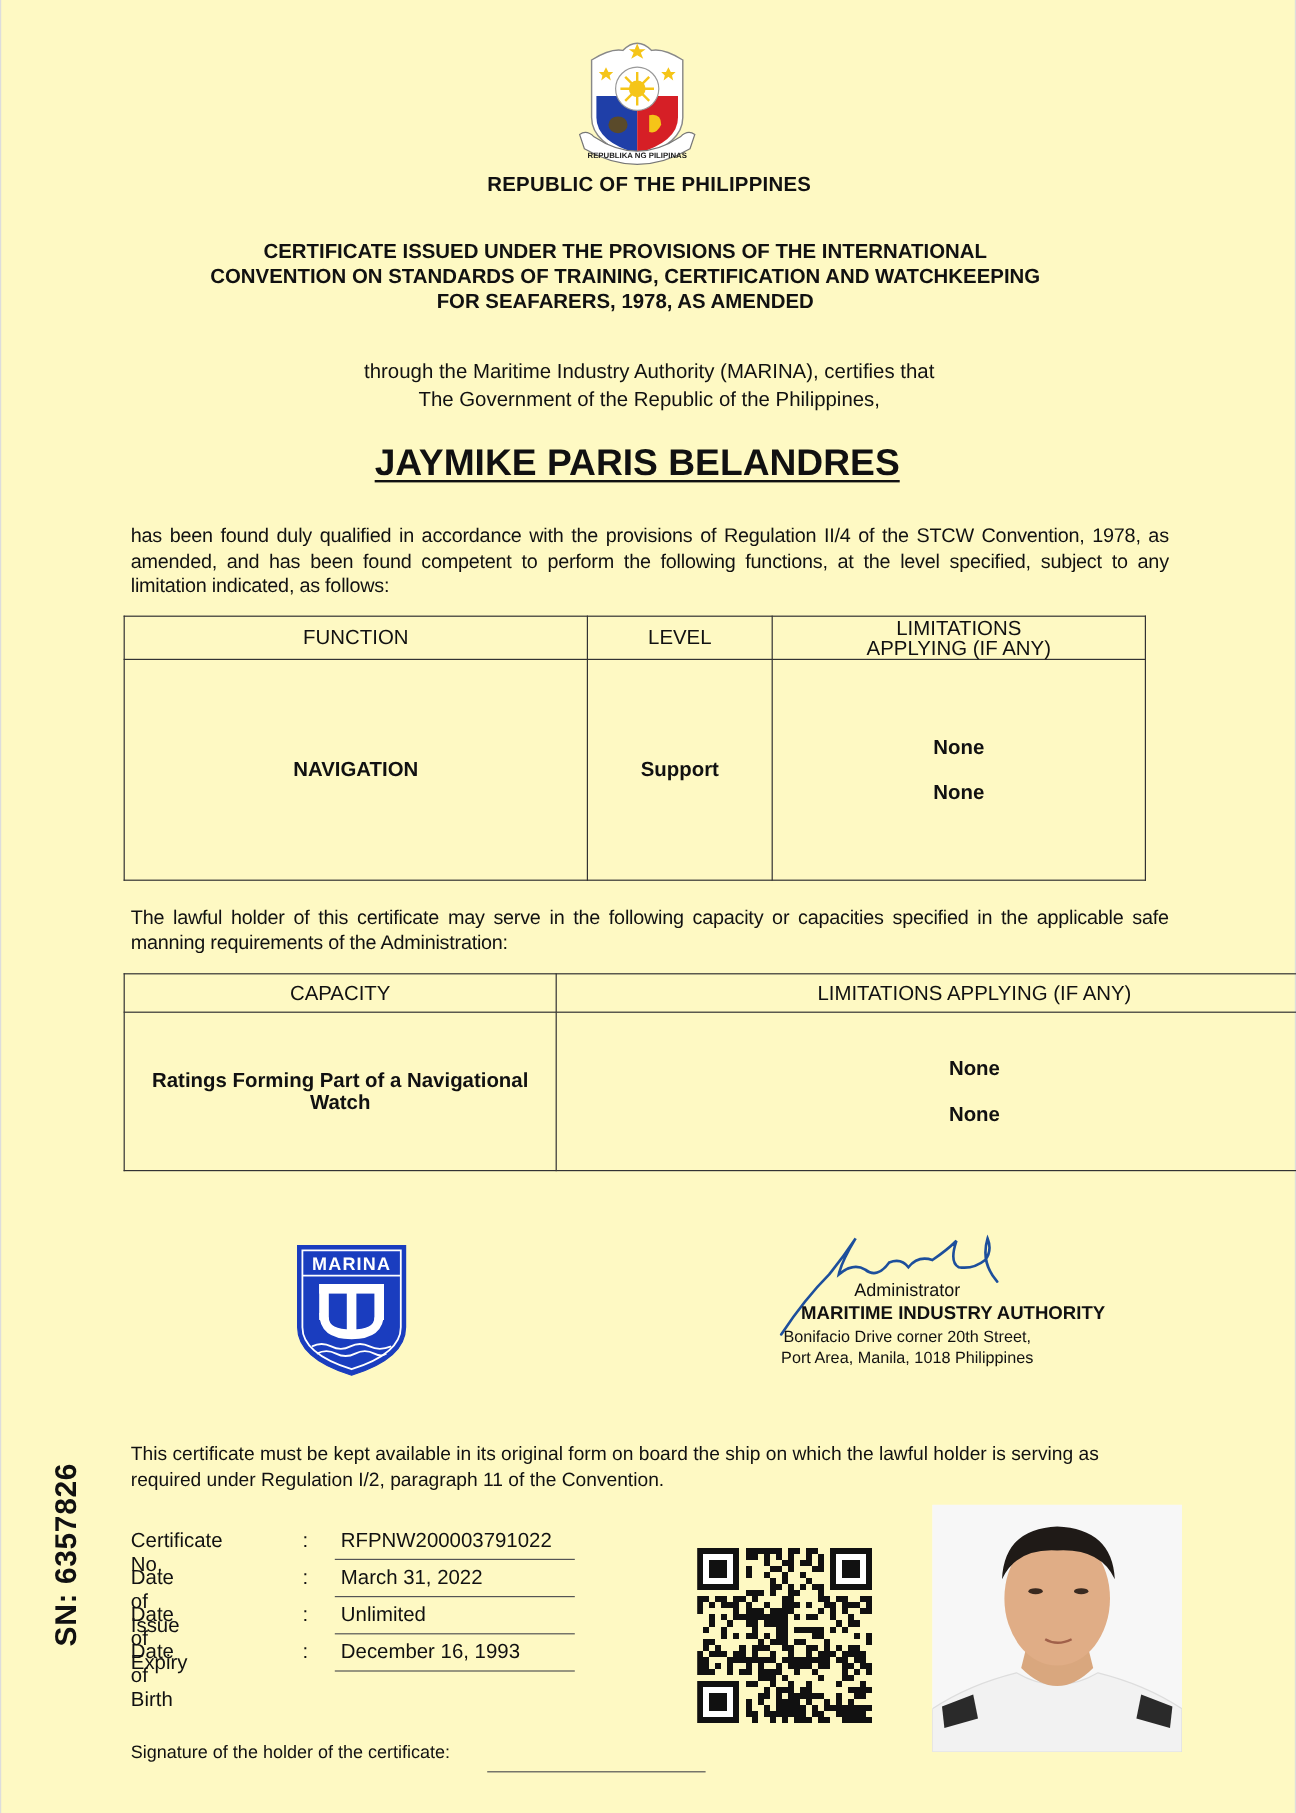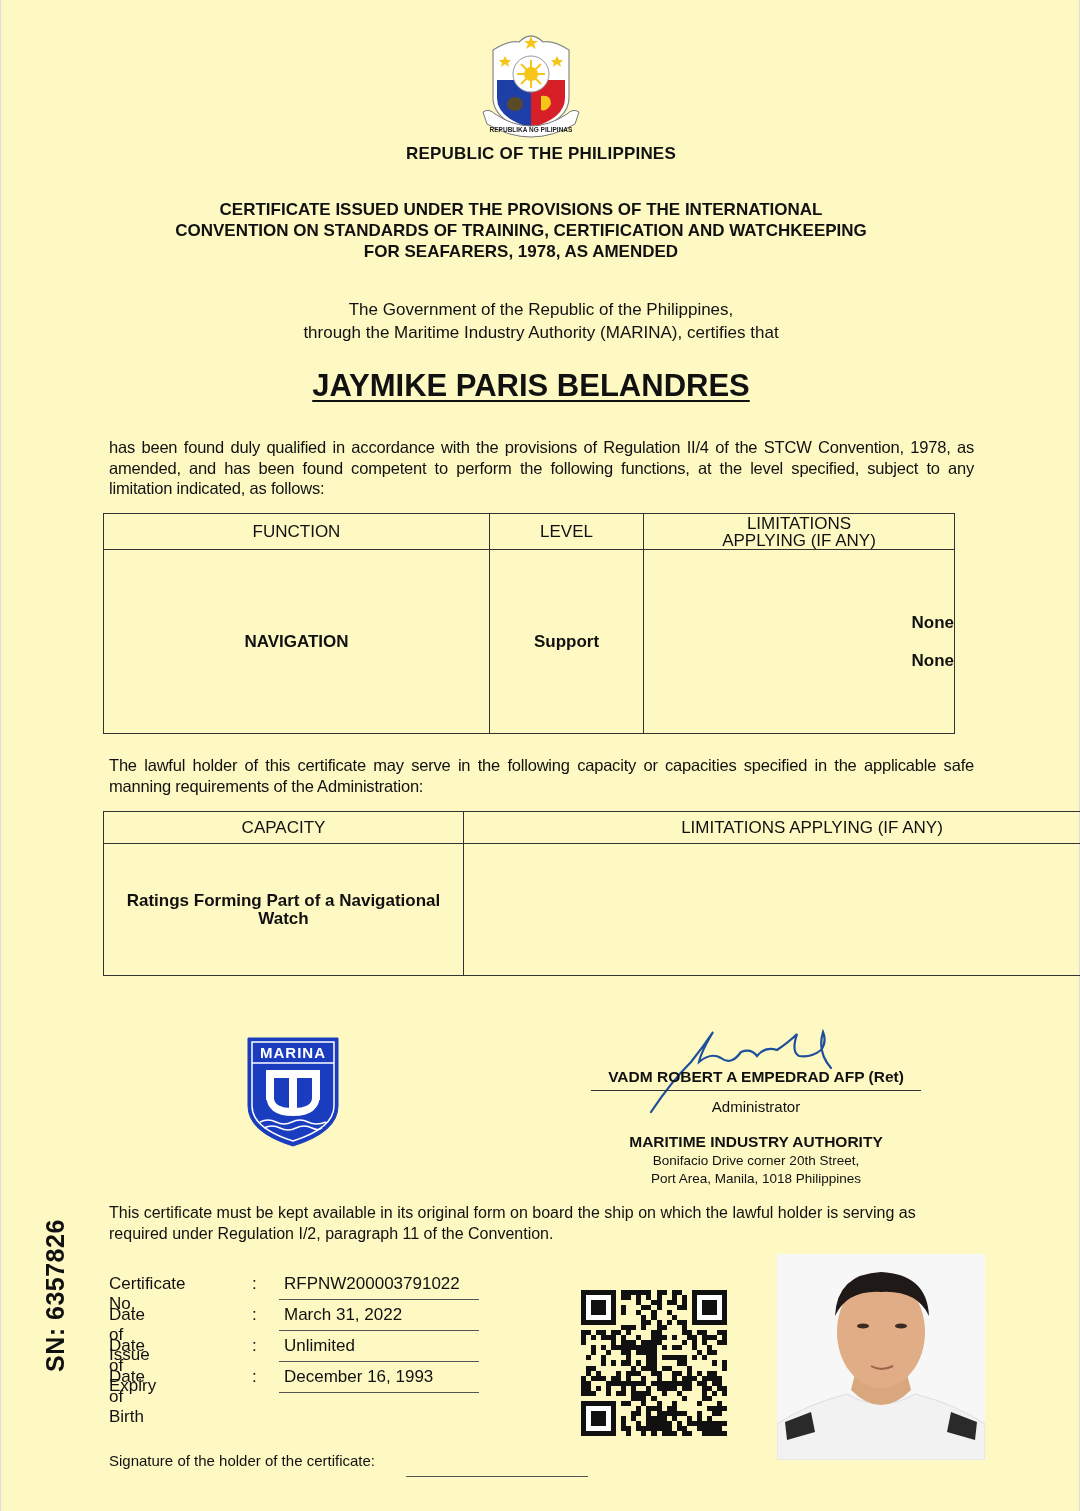--- a/index.html
+++ b/index.html
@@ -17,26 +17,26 @@
   .p1 { top: 437px; }
   .p2 { top: 755px; text-align: justify; text-align-last: left; }
   table { border-collapse: collapse; position: absolute; font-family: "Liberation Sans", sans-serif; }
   td, th { border: 1.5px solid #333; text-align: center; font-weight: normal; font-size: 17px; padding: 0; }
   .t1 { left: 102px; top: 513px; width: 852px; }
   .t1 th { height: 35px; line-height: 17px; }
   .t1 td { height: 183px; font-weight: bold; }
   .t2 { left: 102px; top: 811px; width: 1058px; }
   .t2 th { height: 31px; }
   .t2 td { height: 131px; font-weight: bold; }
-  .stack div { margin: 8px 0; text-align: right; }
+  .stack div { margin: 8px 0; }
   .marina { left: 245px; top: 1036px; width: 94px; height: 112px; }
   .sig-block { left: 590px; width: 330px; top: 1060px; text-align: center; }
   .sig-name { font-size: 15.5px; font-weight: bold; border-bottom: 1.5px solid #333; padding-bottom: 4px; margin-top: 8px; }
   .sig-title { font-size: 15px; margin-top: 7px; }
-  .sig-org { font-size: 15.5px; font-weight: bold; margin-top: 18px; }
+  .sig-org { font-size: 15.5px; font-weight: bold; margin-top: 2px; text-align: right; }
   .sig-addr { font-size: 13.5px; line-height: 18px; margin-top: 1px; }
   .signature { left: 640px; top: 1022px; width: 200px; height: 95px; }
   .sn { left: 40px; top: 1372px; font-size: 25px; font-weight: bold; transform: rotate(-90deg); transform-origin: left top; white-space: nowrap; letter-spacing: 0.5px; }
   .p3 { top: 1202px; font-size: 16px; line-height: 21px; text-align: left; letter-spacing: 0; }
   .details { left: 108px; top: 1270px; font-size: 17px; }
   .drow { position: relative; height: 31px; }
   .dlabel { position: absolute; left: 0; top: 4px; }
   .dcolon { position: absolute; left: 143px; top: 4px; }
   .dvalue { position: absolute; left: 170px; top: 4px; width: 195px; border-bottom: 1.5px solid #555; padding-left: 5px; padding-bottom: 5px; }
   .qr { left: 580px; top: 1290px; width: 146px; height: 146px; }
@@ -72,22 +72,22 @@
 
   <div class="abs republic center">REPUBLIC OF THE PHILIPPINES</div>
 
   <div class="abs cert-title center">
     <div>CERTIFICATE ISSUED UNDER THE PROVISIONS OF THE INTERNATIONAL</div>
     <div>CONVENTION ON STANDARDS OF TRAINING, CERTIFICATION AND WATCHKEEPING</div>
     <div>FOR SEAFARERS, 1978, AS AMENDED</div>
   </div>
 
   <div class="abs gov center">
+    <div>through the Maritime Industry Authority (MARINA), certifies that</div>
     <div>The Government of the Republic of the Philippines,</div>
-    <div>through the Maritime Industry Authority (MARINA), certifies that</div>
   </div>
 
   <div class="abs holder-name center"><span>JAYMIKE PARIS BELANDRES</span></div>
 
   <div class="abs para p1">has been found duly qualified in accordance with the provisions of Regulation II/4 of the STCW Convention, 1978, as amended, and has been found competent to perform the following functions, at the level specified, subject to any limitation indicated, as follows:</div>
 
   <table class="t1">
     <tbody>
         <tr>
       <th style="width:385px">FUNCTION</th>
@@ -146,21 +146,20 @@
       <path d="M14 86 Q22 82 30 86 Q38 90 46 86 Q54 82 62 86 Q70 90 80 86"></path>
       <path d="M18 92 Q26 88 34 92 Q42 96 50 92 Q58 88 66 92 Q72 95 76 92"></path>
     </g>
   </svg>
 
   <svg class="abs signature" viewBox="0 0 200 95">
     <path d="M10 90 Q30 60 50 40 Q62 25 72 10 Q60 30 58 40 Q70 30 80 36 Q90 44 100 30 Q110 26 116 34 Q124 24 136 28 Q148 20 156 12 Q150 30 158 34 Q170 36 180 28 Q186 20 182 10 Q176 30 190 46" fill="none" stroke="#1d4f9c" stroke-width="2.2" stroke-linecap="round"></path>
   </svg>
 
   <div class="abs sig-block">
-    <div class="sig-name">VADM ROBERT A EMPEDRAD AFP (Ret)</div>
     <div class="sig-title">Administrator</div>
     <div class="sig-org">MARITIME INDUSTRY AUTHORITY</div>
     <div class="sig-addr">
       <div>Bonifacio Drive corner 20th Street,</div>
       <div>Port Area, Manila, 1018 Philippines</div>
     </div>
   </div>
 
   <div class="abs sn">SN: 6357826</div>
 

